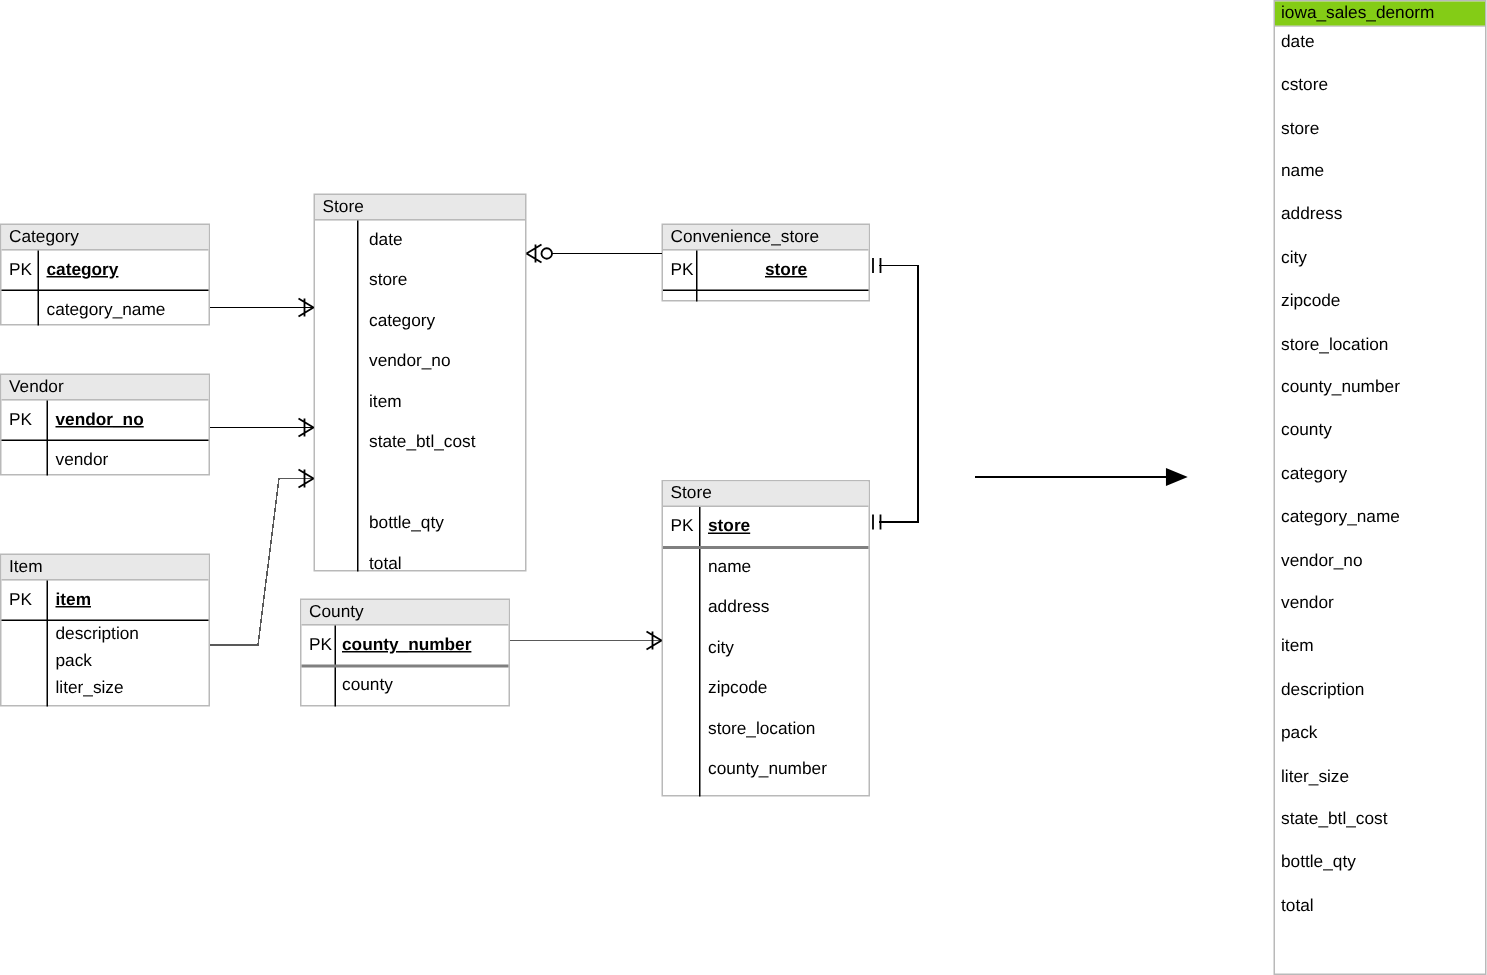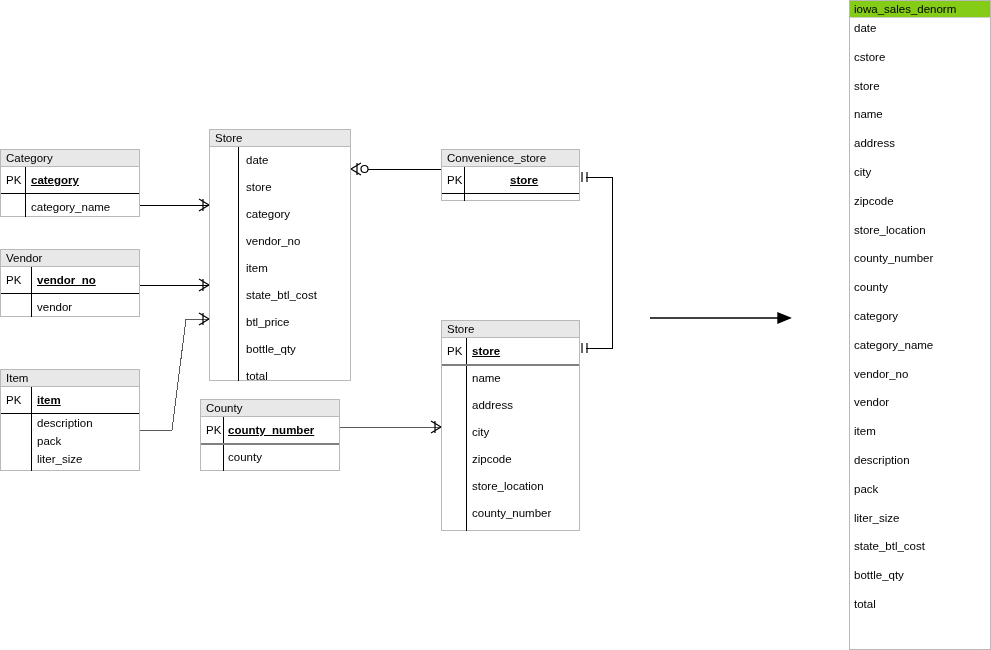--- a/index.html
+++ b/index.html
@@ -103,23 +103,20 @@
             <span class="acell" style="left: 36px;">category</span>
           </div>
           <div class="row" style="position: absolute; left: 0px; right: 0px; top: 81px; height: 27px; line-height: 27px;">
             <span class="acell" style="left: 36px;">vendor_no</span>
           </div>
           <div class="row" style="position: absolute; left: 0px; right: 0px; top: 108px; height: 27px; line-height: 27px;">
             <span class="acell" style="left: 36px;">item</span>
           </div>
           <div class="row" style="position: absolute; left: 0px; right: 0px; top: 135px; height: 27px; line-height: 27px;">
             <span class="acell" style="left: 36px;">state_btl_cost</span>
-          </div>
-          <div class="row" style="position: absolute; left: 0px; right: 0px; top: 162px; height: 27px; line-height: 27px;">
-            <span class="acell" style="left: 36px;">btl_price</span>
           </div>
           <div class="row" style="position: absolute; left: 0px; right: 0px; top: 189px; height: 27px; line-height: 27px;">
             <span class="acell" style="left: 36px;">bottle_qty</span>
           </div>
           <div class="row" style="position: absolute; left: 0px; right: 0px; top: 216px; height: 27px; line-height: 27px;">
             <span class="acell" style="left: 36px;">total</span>
           </div>
         </div>
       </div>
       <div class="entity" style="left: 200px; top: 399px; width: 140px; height: 72px;">

